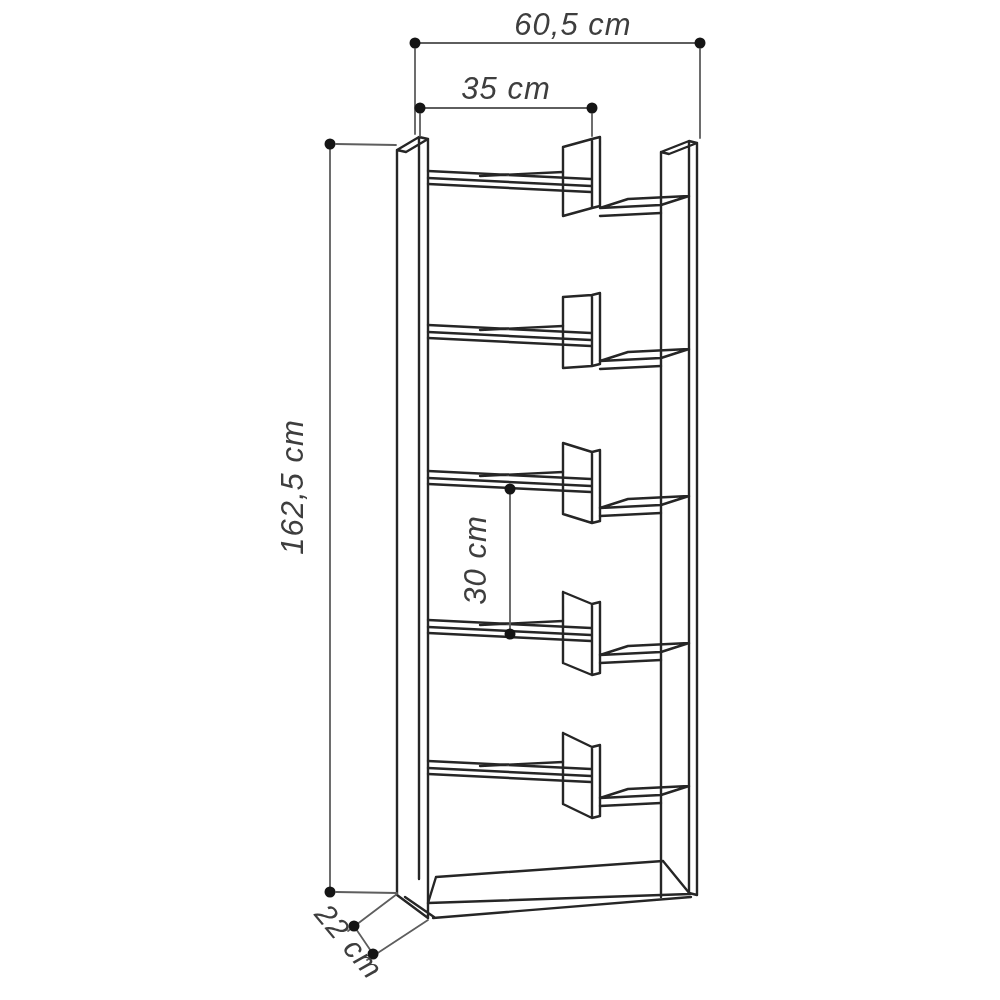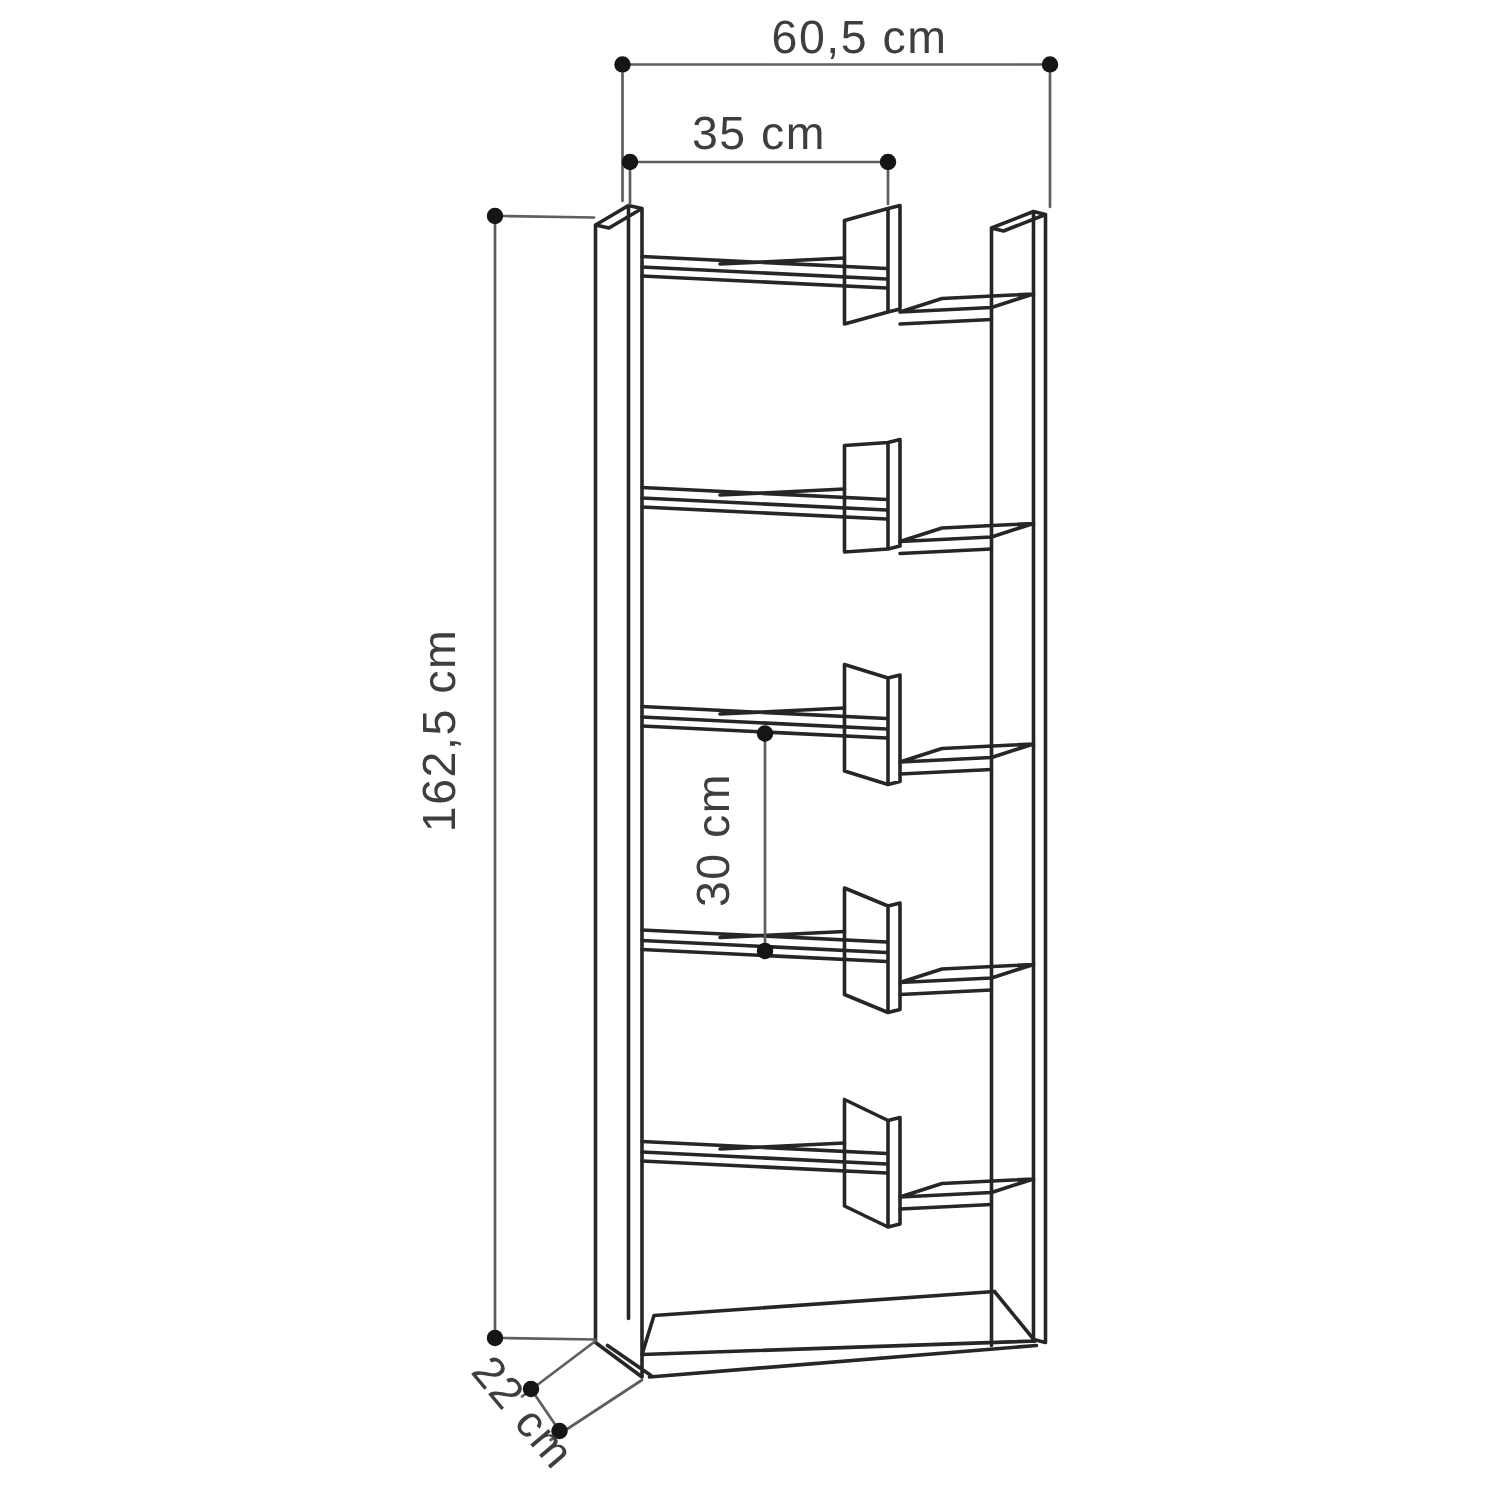--- a/index.html
+++ b/index.html
@@ -6,20 +6,21 @@
     --background:#ffffff;
     --drawing-line:#262626;
     --dimension-line:#5e5e5e;
     --dimension-dot:#151515;
     --label-text:#3e3e3e;
   }
   html,body{margin:0;padding:0;background:var(--background);}
   .stage{
     position:relative;width:1000px;height:1000px;background:var(--background);
     font-family:"Liberation Sans", sans-serif;
+    font-style:italic;
   }
   svg{display:block;width:1000px;height:1000px;}
   .draw{stroke:var(--drawing-line);stroke-width:2.4;fill:none;stroke-linecap:round;stroke-linejoin:round;}
   .dim{stroke:var(--dimension-line);stroke-width:1.8;fill:none;stroke-linecap:round;}
   .dot{fill:var(--dimension-dot);stroke:none;}
   .lbl{
     fill:var(--label-text);
     font-family:"Liberation Sans", sans-serif;
     font-size:31px;
     letter-spacing:1px;

